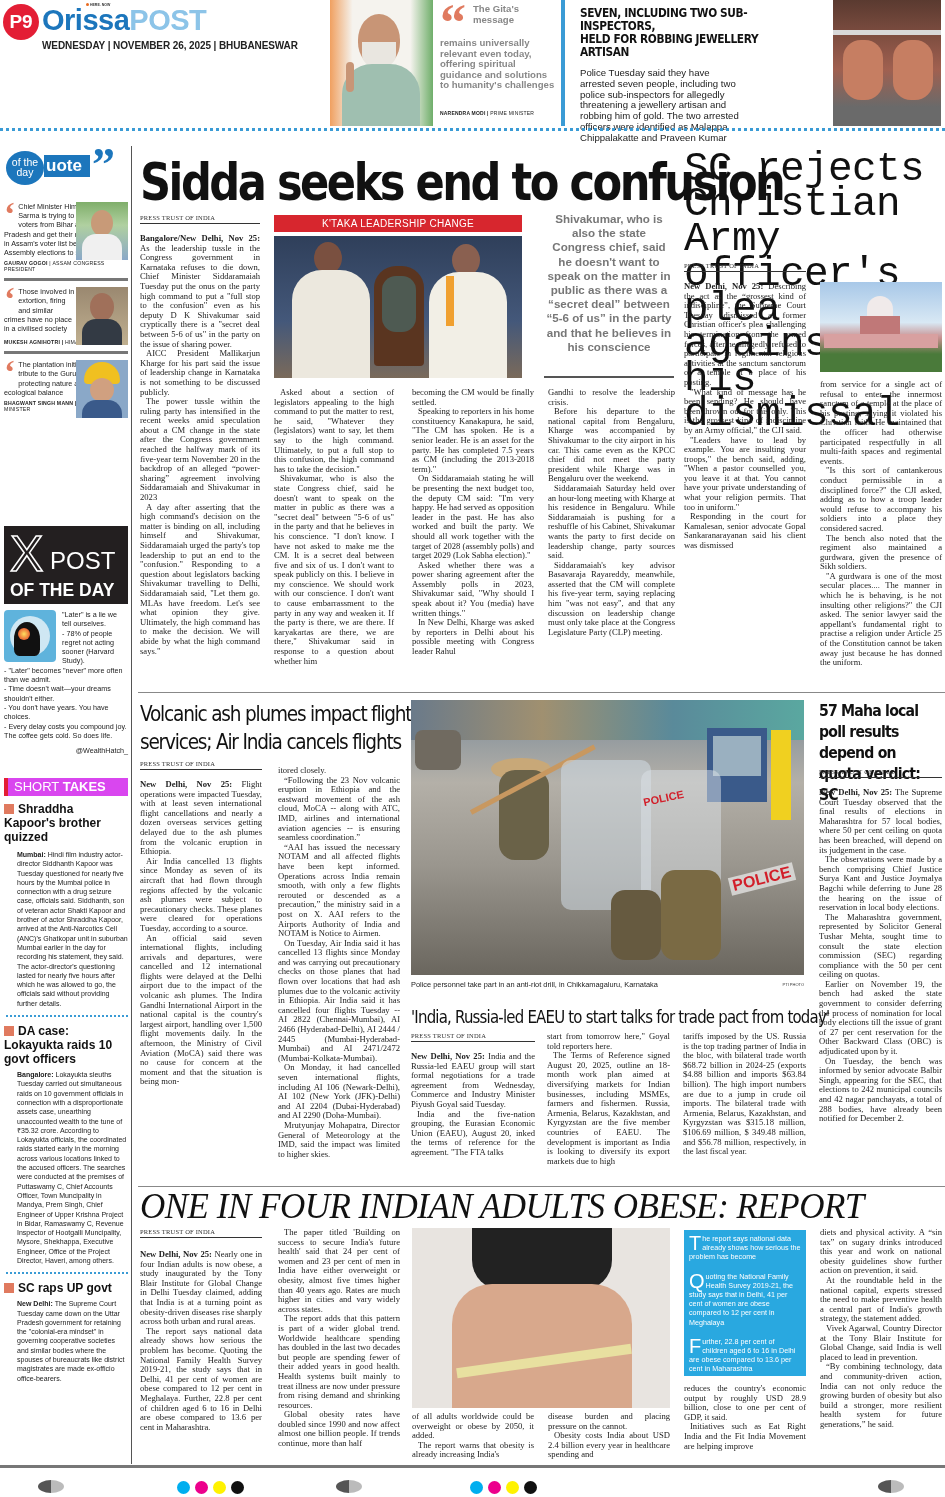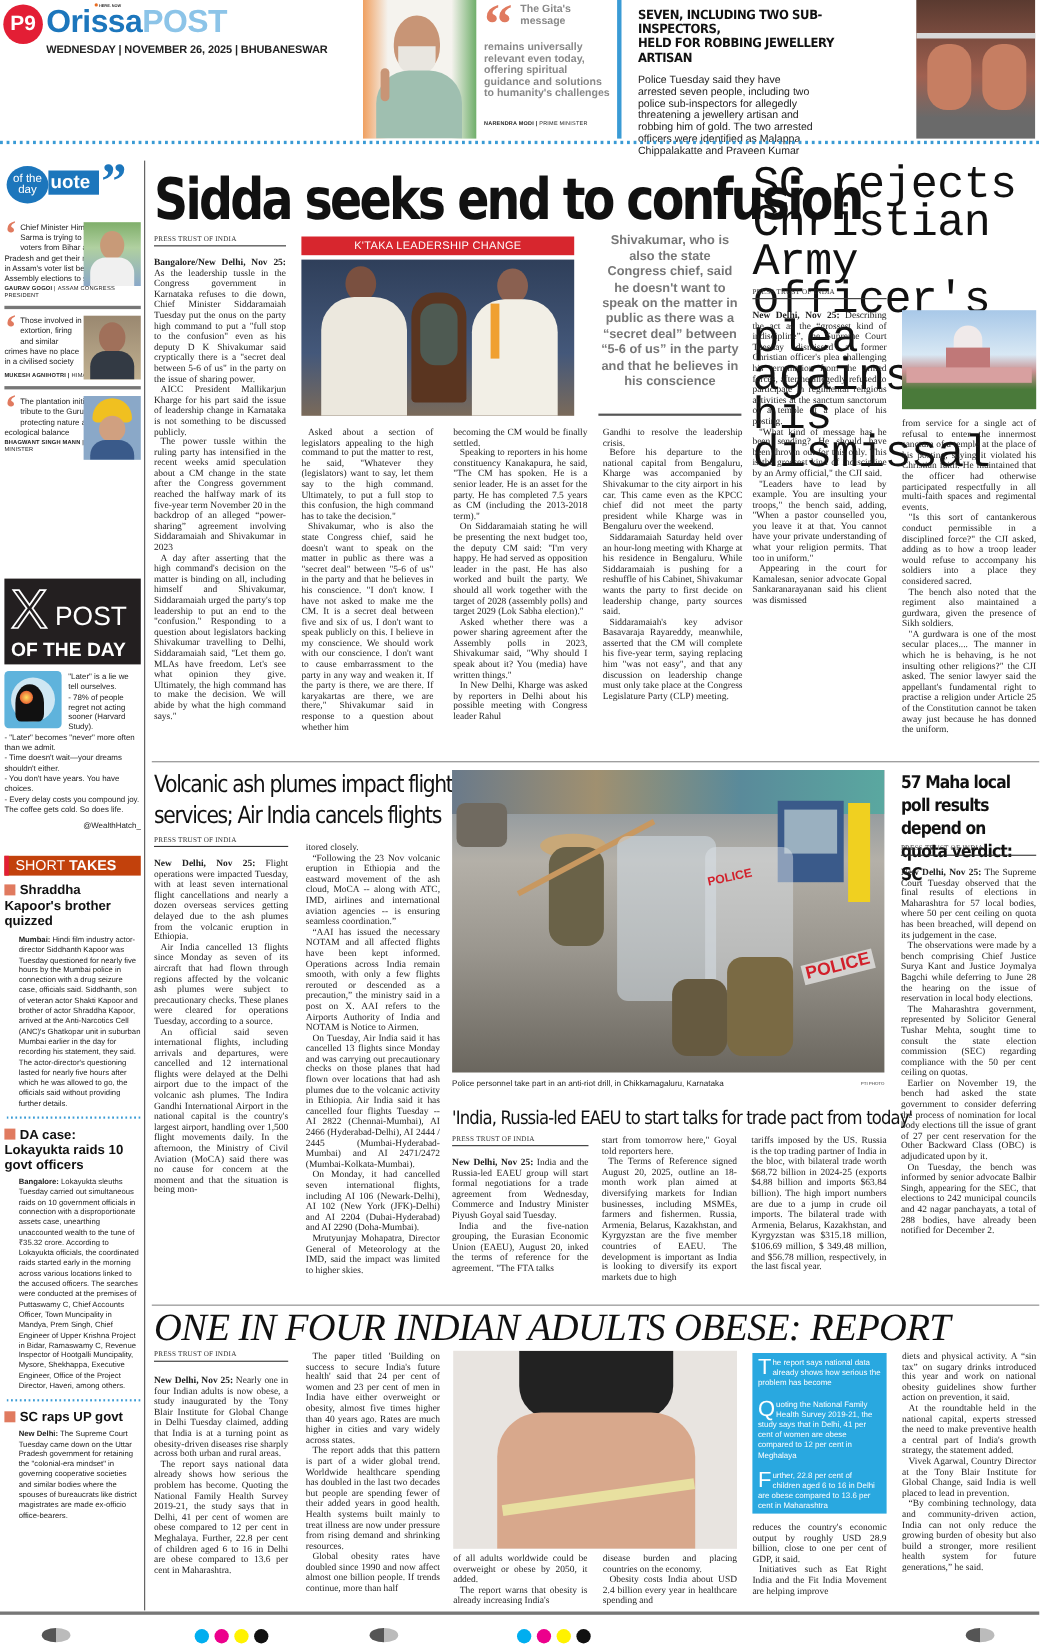--- a/index.html
+++ b/index.html
@@ -122,21 +122,21 @@
     <div>- 78% of people regret not acting sooner (Harvard Study).</div>
     <div>- "Later" becomes "never" more often than we admit.</div>
     <div>- Time doesn't wait—your dreams shouldn't either.</div>
     <div>- You don't have years. You have choices.</div>
     <div>- Every delay costs you compound joy.</div>
     <div>The coffee gets cold. So does life.</div>
   </div>
   <div class="small-sans" style="text-align:right;margin-top:6px">@WealthHatch_</div>
 </div>
 
-<div class="abs" style="left:4px;top:778px;width:124px;height:18px;background:#c2410c;border-left:4px solid #e31e35;color:#fff;font-family:'Liberation Sans',sans-serif;font-size:13px;line-height:18px;padding-left:6px">
+<div class="abs" style="left:4px;top:778px;width:124px;height:18px;background:#d946ef;border-left:4px solid #e31e35;color:#fff;font-family:'Liberation Sans',sans-serif;font-size:13px;line-height:18px;padding-left:6px">
   <span>SHORT </span><b>TAKES</b>
 </div>
 <div class="abs" style="left:4px;top:802px;width:124px">
   <div>
     <div class="st-head"><span class="sq"></span><span>Shraddha Kapoor's brother quizzed</span></div>
     <div class="small-sans" style="margin:6px 0 0 13px;font-size:7px;line-height:9.3px"><b>Mumbai:</b> <span>Hindi film industry actor-director Siddhanth Kapoor was Tuesday questioned for nearly five hours by the Mumbai police in connection with a drug seizure case, officials said. Siddhanth, son of veteran actor Shakti Kapoor and brother of actor Shraddha Kapoor, arrived at the Anti-Narcotics Cell (ANC)'s Ghatkopar unit in suburban Mumbai earlier in the day for recording his statement, they said. The actor-director's questioning lasted for nearly five hours after which he was allowed to go, the officials said without providing further details.</span></div>
   </div>
   <div class="dotline" style="margin:7px 0 7px 2px;height:2px;background-size:4px 2px"></div>
   <div>
     <div class="st-head"><span class="sq"></span><span>DA case: Lokayukta raids 10 govt officers</span></div>
@@ -195,21 +195,21 @@
 </div>
 
 <div class="abs" style="left:684px;top:152px;width:258px;font-family:Liberation Mono, monospace;font-size:41px;line-height:35px;color:#111;letter-spacing:-0.6px">SC rejects Christian Army officer's plea against his dismissal</div>
 <div class="abs" style="left:684px;top:262px;width:258px">
   <div class="abs" style="left:0;top:0;width:122px">
     <div class="pti">PRESS TRUST OF INDIA</div>
     <div class="body" style="margin-top:10px">
       <p class="lead"><b>New Delhi, Nov 25:</b> <span>Describing the act as the “grossest kind of indiscipline”, the Supreme Court Tuesday dismissed a former Christian officer's plea challenging his termination from the armed forces, after he allegedly refused to participate in regimental religious activities at the sanctum sanctorum of a temple at a place of his posting.</span></p>
       <p>"What kind of message has he been sending? He should have been thrown out for this only. This is the grossest kind of indiscipline by an Army official," the CJI said.</p>
       <p>"Leaders have to lead by example. You are insulting your troops," the bench said, adding, "When a pastor counselled you, you leave it at that. You cannot have your private understanding of what your religion permits. That too in uniform."</p>
-      <p>Appearing in the court for Kamalesan, senior advocate Gopal Sankaranarayanan said his client was dismissed</p>
+      <p>Responding in the court for Kamalesan, senior advocate Gopal Sankaranarayanan said his client was dismissed</p>
     </div>
   </div>
   <div class="abs photo" style="left:136px;top:20px;width:122px;height:90px;background:linear-gradient(180deg,#a8c8e8,#d8e8f4 45%,#c89090 62%,#4a7a3a 80%)">
     <div class="abs" style="left:47px;top:14px;width:26px;height:22px;border-radius:13px 13px 0 0;background:#f0eaea"></div>
     <div class="abs" style="left:40px;top:34px;width:40px;height:20px;background:#c07878"></div>
     <div class="abs" style="left:4px;top:52px;width:114px;height:14px;background:#d8a0a0"></div>
   </div>
   <div class="abs body" style="left:136px;top:118px;width:122px">
     <p class="lead">from service for a single act of refusal to enter the innermost sanctum of a temple at the place of his posting, saying it violated his Christian faith. He maintained that the officer had otherwise participated respectfully in all multi-faith spaces and regimental events.</p>
     <p>"Is this sort of cantankerous conduct permissible in a disciplined force?" the CJI asked, adding as to how a troop leader would refuse to accompany his soldiers into a place they considered sacred.</p>
@@ -313,21 +313,21 @@
   <div class="abs photo" style="left:272px;top:0;width:258px;height:180px;background:#e8e4e0">
     <div class="abs" style="left:60px;top:0;width:140px;height:62px;border-radius:0 0 30px 30px;background:#222"></div>
     <div class="abs" style="left:40px;top:56px;width:180px;height:124px;border-radius:40px 40px 0 0;background:#d8a88c"></div>
     <div class="abs" style="left:44px;top:128px;width:176px;height:10px;background:#e8e0a0;transform:rotate(-8deg)"></div>
   </div>
   <div class="abs body" style="left:272px;top:184px;width:122px">
     <p class="lead">of all adults worldwide could be overweight or obese by 2050, it added.</p>
     <p>The report warns that obesity is already increasing India's</p>
   </div>
   <div class="abs body" style="left:408px;top:184px;width:122px">
-    <p class="lead">disease burden and placing countries on the economy.</p>
+    <p class="lead">disease burden and placing pressure on the cannot.</p>
     <p>Obesity costs India about USD 2.4 billion every year in healthcare spending and</p>
   </div>
   <div class="abs" style="left:544px;top:2px;width:122px;height:146px;background:#29a8e0;color:#fff;font-family:'Liberation Sans',sans-serif;font-size:7.2px;line-height:9.2px;padding:4px 5px">
     <div><span style="float:left;font-size:20px;line-height:18px;margin-right:1px">T</span><span>he report says national data already shows how serious the problem has become</span></div>
     <div style="margin-top:10px"><span style="float:left;font-size:20px;line-height:18px;margin-right:1px">Q</span><span>uoting the National Family Health Survey 2019-21, the study says that in Delhi, 41 per cent of women are obese compared to 12 per cent in Meghalaya</span></div>
     <div style="margin-top:10px"><span style="float:left;font-size:20px;line-height:18px;margin-right:1px">F</span><span>urther, 22.8 per cent of children aged 6 to 16 in Delhi are obese compared to 13.6 per cent in Maharashtra</span></div>
   </div>
   <div class="abs body" style="left:544px;top:156px;width:122px">
     <p class="lead">reduces the country's economic output by roughly USD 28.9 billion, close to one per cent of GDP, it said.</p>
     <p>Initiatives such as Eat Right India and the Fit India Movement are helping improve</p>

